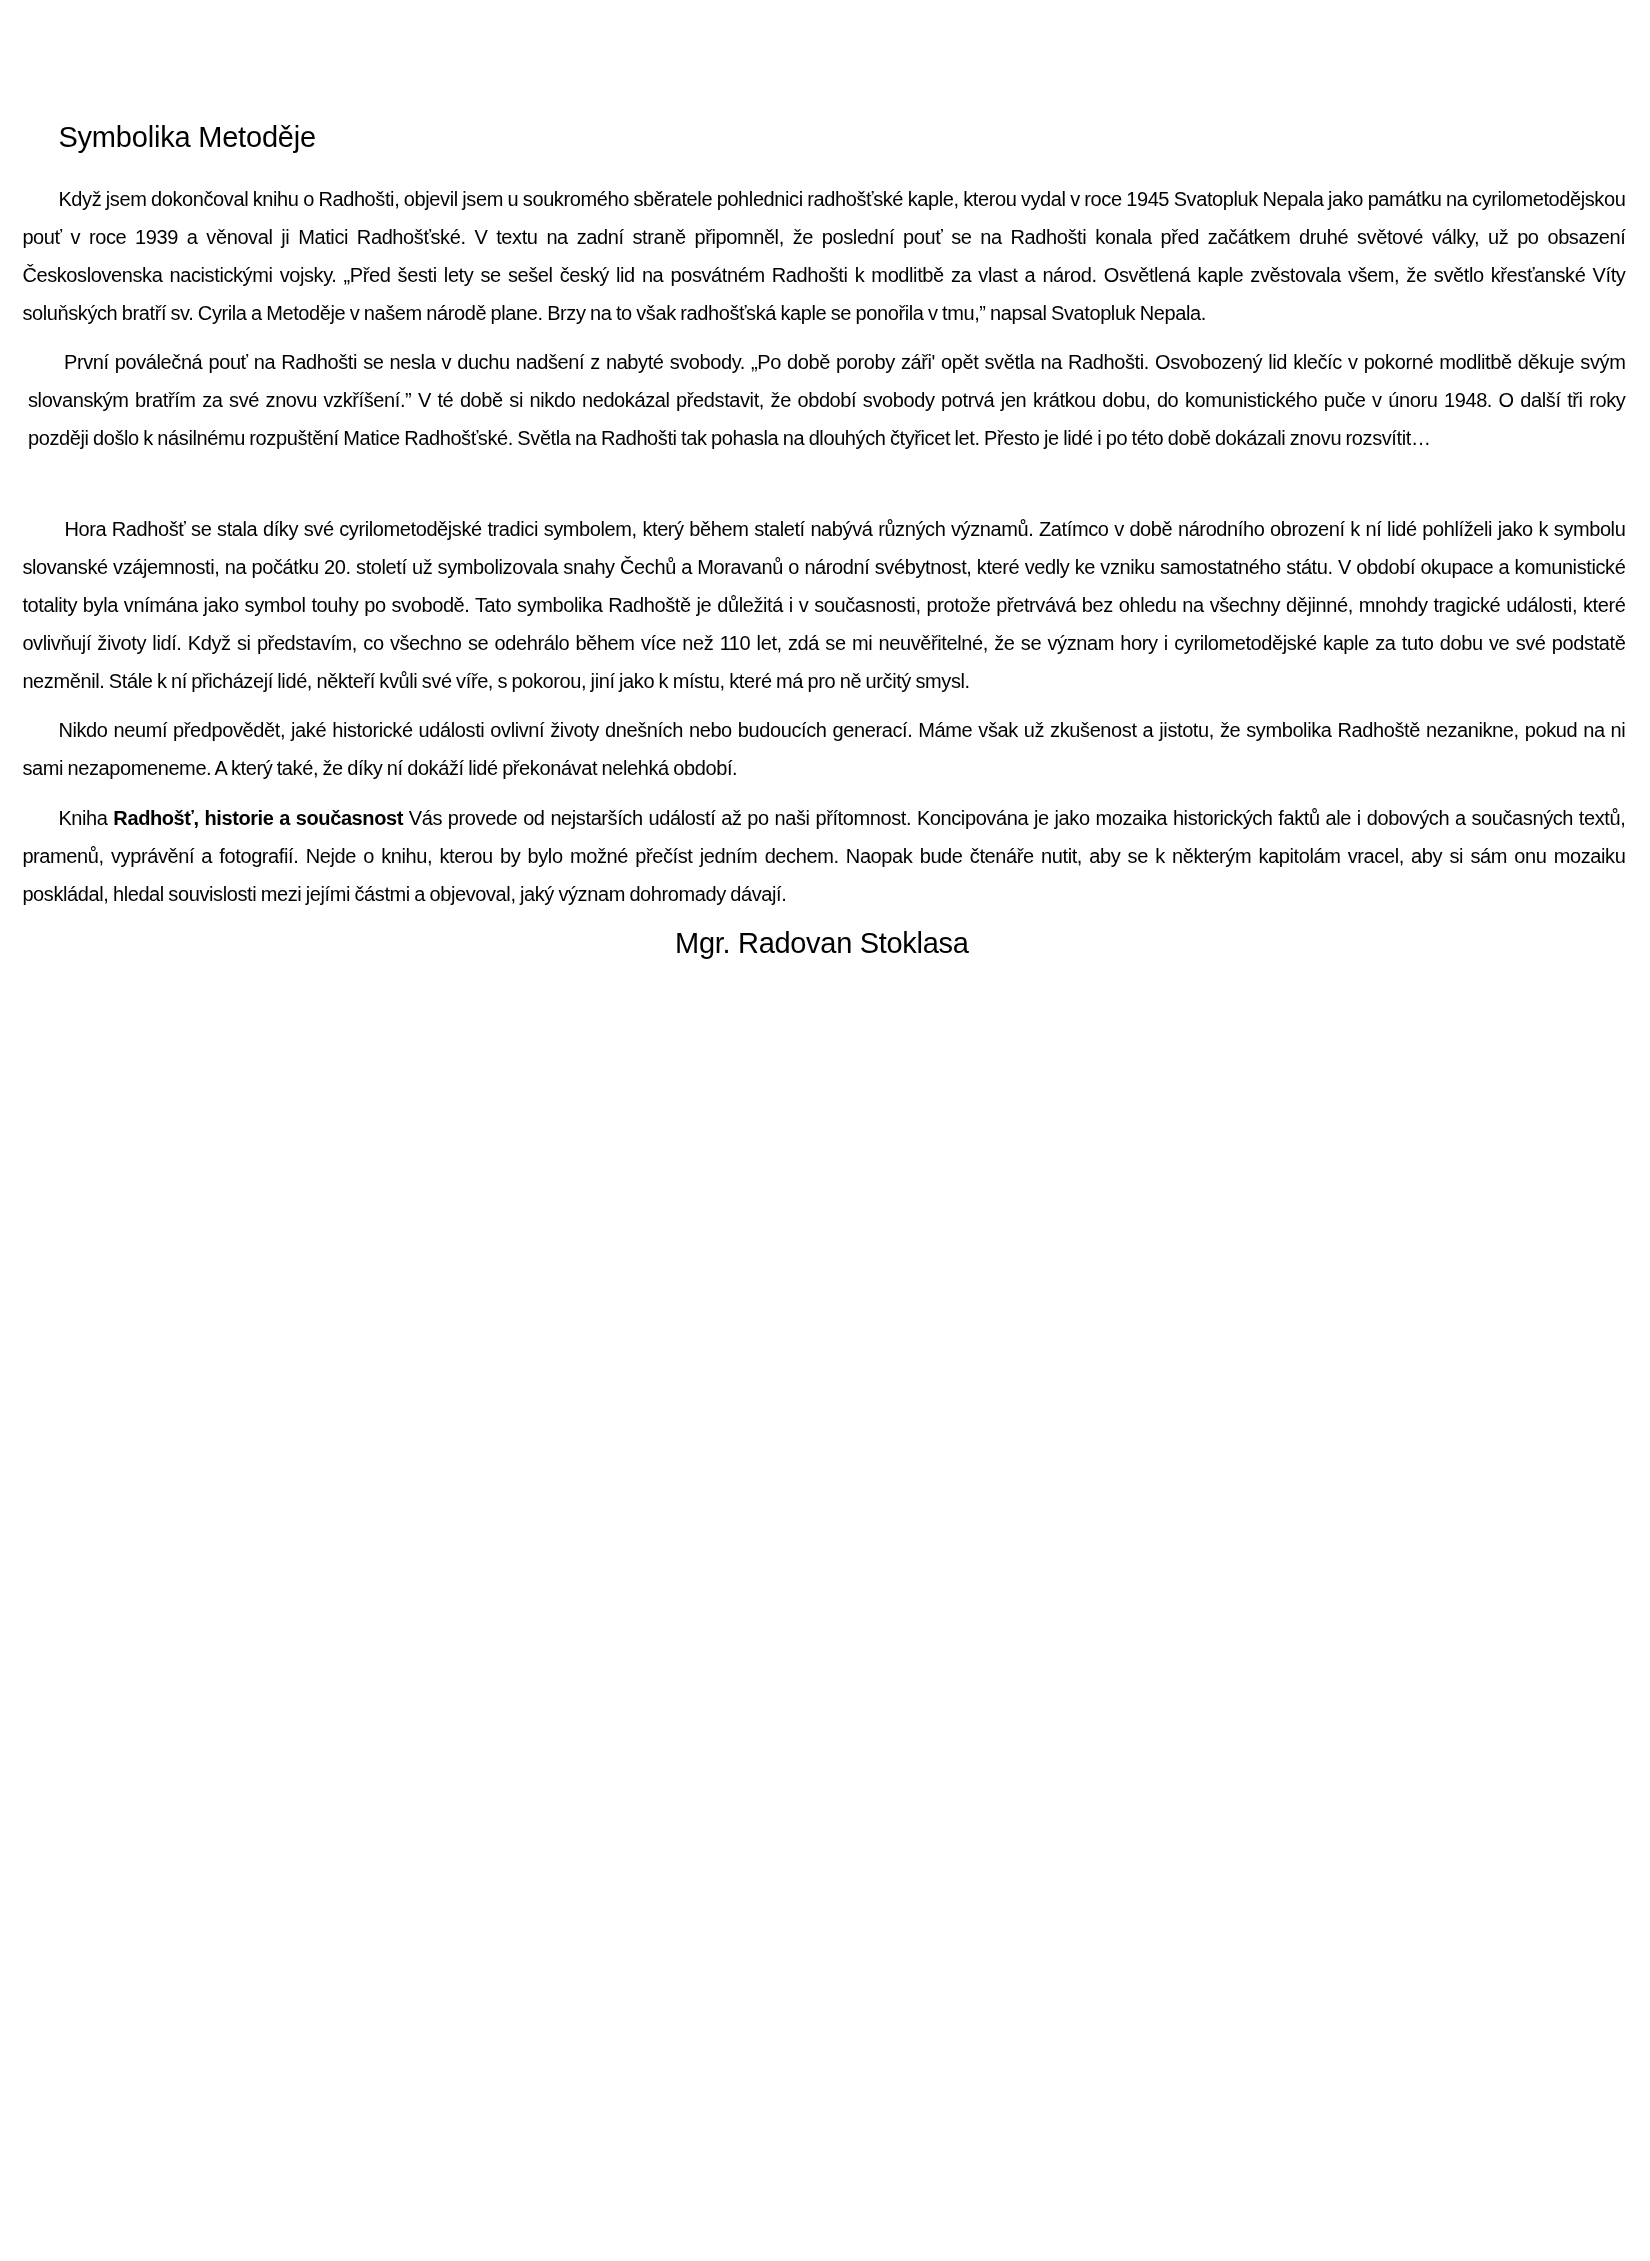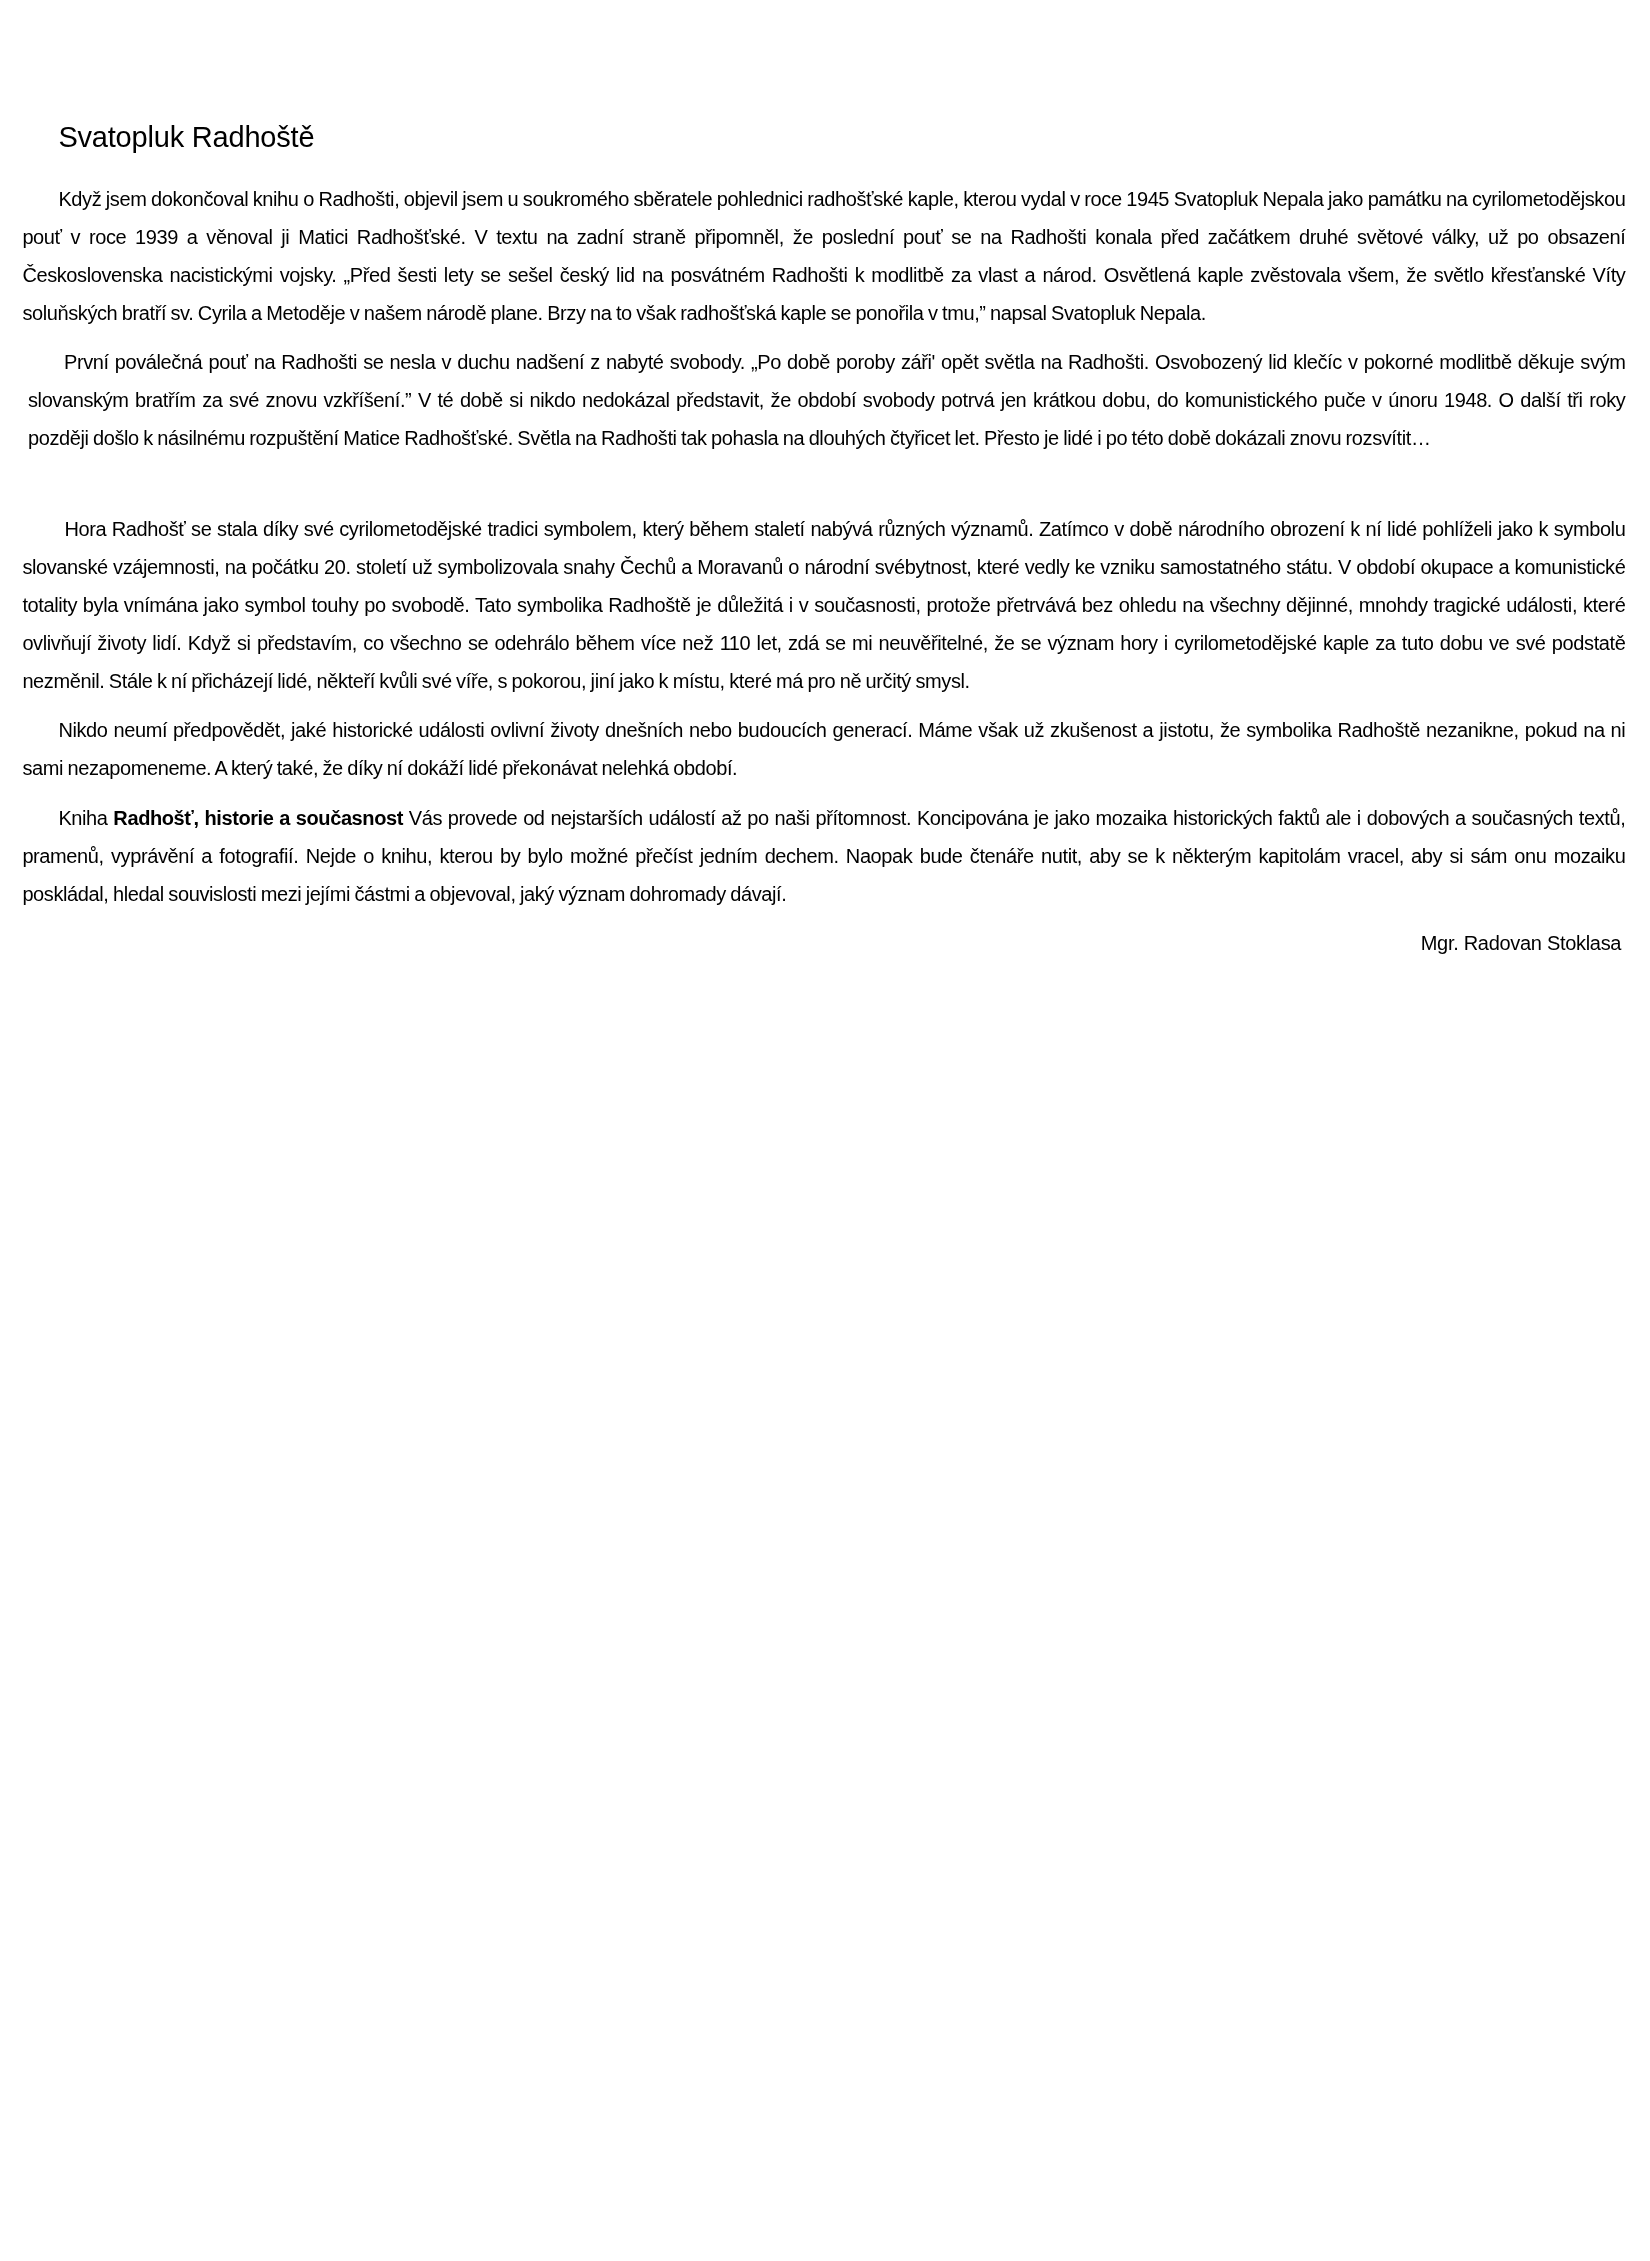--- a/index.html
+++ b/index.html
@@ -34,32 +34,32 @@
       text-align: justify;
       margin: 0 0 11.2px 0;
       text-indent: 36px;
       letter-spacing: -0.4px;
       word-spacing: -0.7px;
     }
     .para.p2 { padding-left: 5.6px; text-indent: 36px; margin-bottom: 53px; }
     .para.p3 { text-indent: 42px; }
     .para .bold { font-weight: bold; }
     .signature {
-      font-size: 20px;
+      font-size: 29px;
       line-height: 38px;
-      text-align: right;
+      text-align: center;
       margin: 4.2px 4.2px 0 0;
       letter-spacing: -0.3px;
     }
   </style>
 </head>
 <body>
 
 <div class="page">
-  <div class="title">Svatopluk Radhoště</div>
+  <div class="title">Symbolika Metoděje</div>
 
   <p class="para p1">Když jsem dokončoval knihu o Radhošti, objevil jsem u soukromého sběratele pohlednici radhošťské kaple, kterou vydal v roce 1945 Svatopluk Nepala jako památku na cyrilometodějskou pouť v roce 1939 a věnoval ji Matici Radhošťské. V textu na zadní straně připomněl, že poslední pouť se na Radhošti konala před začátkem druhé světové války, už po obsazení Československa nacistickými vojsky. „Před šesti lety se sešel český lid na posvátném Radhošti k modlitbě za vlast a národ. Osvětlená kaple zvěstovala všem, že světlo křesťanské Víty soluňských bratří sv. Cyrila a Metoděje v našem národě plane. Brzy na to však radhošťská kaple se ponořila v tmu,” napsal Svatopluk Nepala.</p>
 
   <p class="para p2">První poválečná pouť na Radhošti se nesla v duchu nadšení z nabyté svobody. „Po době poroby záři' opět světla na Radhošti. Osvobozený lid klečíc v pokorné modlitbě děkuje svým slovanským bratřím za své znovu vzkříšení.” V té době si nikdo nedokázal představit, že období svobody potrvá jen krátkou dobu, do komunistického puče v únoru 1948. O další tři roky později došlo k násilnému rozpuštění Matice Radhošťské. Světla na Radhošti tak pohasla na dlouhých čtyřicet let. Přesto je lidé i po této době dokázali znovu rozsvítit…</p>
 
   <p class="para p3">Hora Radhošť se stala díky své cyrilometodějské tradici symbolem, který během staletí nabývá různých významů. Zatímco v době národního obrození k ní lidé pohlíželi jako k symbolu slovanské vzájemnosti, na počátku 20. století už symbolizovala snahy Čechů a Moravanů o národní svébytnost, které vedly ke vzniku samostatného státu. V období okupace a komunistické totality byla vnímána jako symbol touhy po svobodě. Tato symbolika Radhoště je důležitá i v současnosti, protože přetrvává bez ohledu na všechny dějinné, mnohdy tragické události, které ovlivňují životy lidí. Když si představím, co všechno se odehrálo během více než 110 let, zdá se mi neuvěřitelné, že se význam hory i cyrilometodějské kaple za tuto dobu ve své podstatě nezměnil. Stále k ní přicházejí lidé, někteří kvůli své víře, s pokorou, jiní jako k místu, které má pro ně určitý smysl.</p>
 
   <p class="para p4">Nikdo neumí předpovědět, jaké historické události ovlivní životy dnešních nebo budoucích generací. Máme však už zkušenost a jistotu, že symbolika Radhoště nezanikne, pokud na ni sami nezapomeneme. A který také, že díky ní dokáží lidé překonávat nelehká období.</p>
 
   <p class="para p5"><span>Kniha </span><span class="bold">Radhošť, historie a současnost</span><span> Vás provede od nejstarších událostí až po naši přítomnost. Koncipována je jako mozaika historických faktů ale i dobových a současných textů, pramenů, vyprávění a fotografií. Nejde o knihu, kterou by bylo možné přečíst jedním dechem. Naopak bude čtenáře nutit, aby se k některým kapitolám vracel, aby si sám onu mozaiku poskládal, hledal souvislosti mezi jejími částmi a objevoval, jaký význam dohromady dávají.</span></p>

